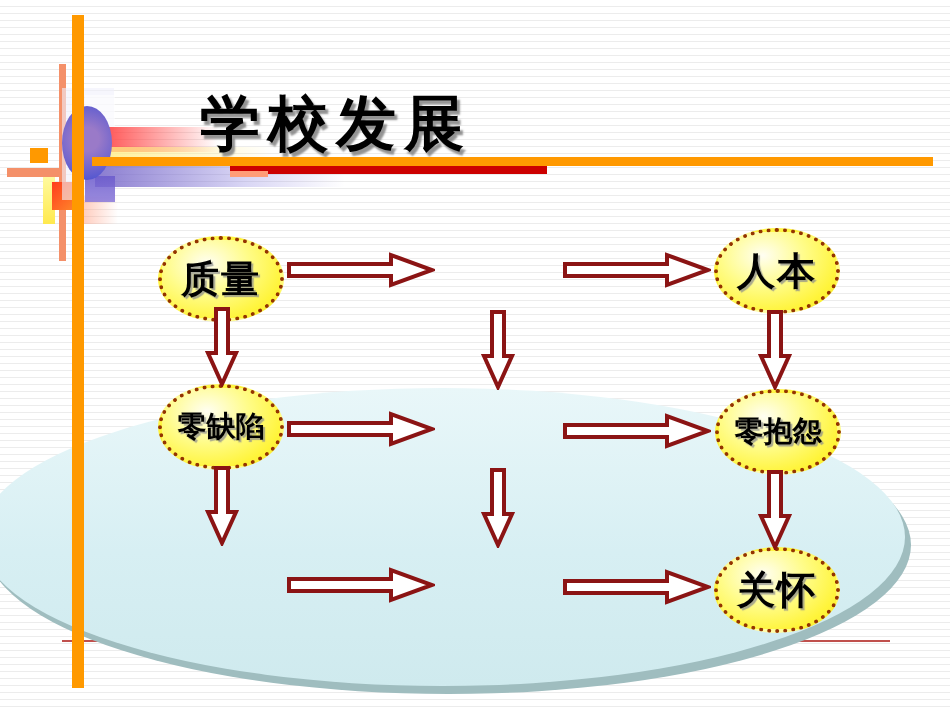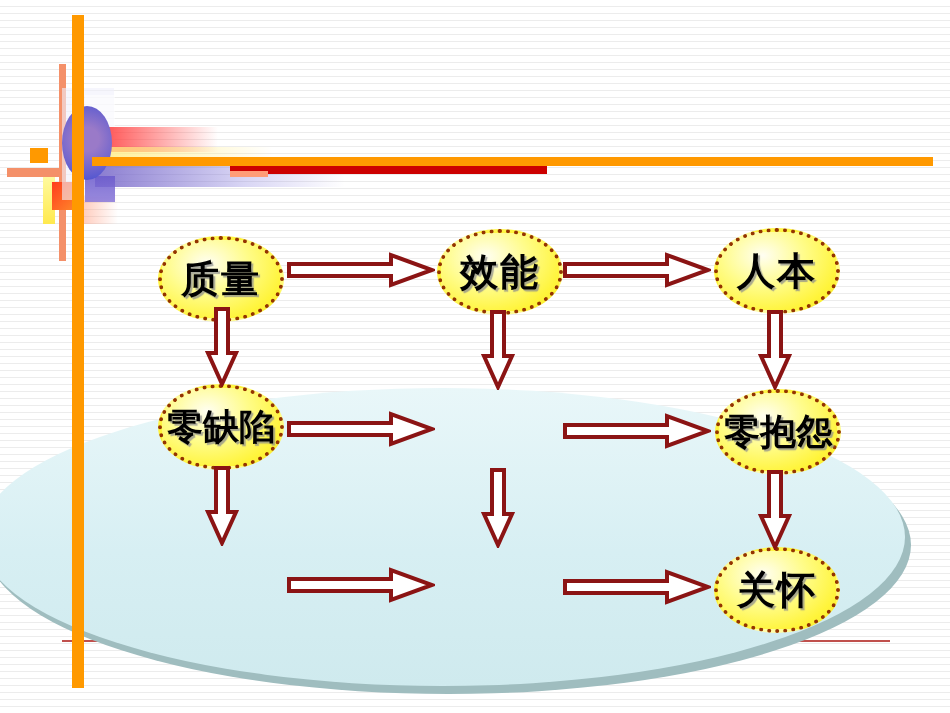--- a/index.html
+++ b/index.html
@@ -56,21 +56,21 @@
   
   .node {
     position:absolute; width:118px; height:78px; border-radius:50%;
     border:4px dotted var(--node-border-brown);
     background:radial-gradient(ellipse at 38% 30%, #fffef2 0%, #fffc8a 40%, #fff43a 75%, #f3e72b 100%);
     display:flex; align-items:center; justify-content:center;
     font-weight:bold; color:#000;
     text-shadow:2px 2px 1px rgba(140,140,140,.75);
   }
   .node.big   { font-size:38px; letter-spacing:2px; }
-  .node.small { font-size:36px; letter-spacing:0px;text-align:right; }
+  .node.small { font-size:29px; letter-spacing:0px;text-align:right; }
   .n-r0c0 { left:158px; top:236px; } .n-r0c1 { left:437px; top:229px; } .n-r0c2 { left:714px; top:228px; }
   .n-r1c0 { left:158px; top:384px; } .n-r1c1 { left:437px; top:387px; } .n-r1c2 { left:715px; top:389px; }
   .n-r2c0 { left:159px; top:540px; } .n-r2c1 { left:437px; top:542px; } .n-r2c2 { left:714px; top:547px; }
 
   
   .arrow { position:absolute; }
   .arrow polygon { fill:#ffffff; stroke:var(--arrow-red); stroke-width:4; stroke-linejoin:miter; }
   .ha { width:148px; height:36px; }
   .va { width:34px;  height:80px; }
   .ha-r0a { left:287px; top:252px; } .ha-r0b { left:563px; top:252px; }
@@ -97,27 +97,27 @@
   <div class="abs d-white-rect"></div>
   <div class="abs d-white-rect2"></div>
   <div class="abs d-hbar-redgrad"></div>
   <div class="abs d-hbar-yelgrad"></div>
   <div class="abs d-hbar-purgrad"></div>
   <div class="abs d-block-blue"></div>
   <div class="abs d-ellipse-blue"></div>
   <div class="abs d-vbar-orange"></div>
 
   <div class="abs title-wrap">
+    <span class="title-main">学校发展</span>
   </div>
   <div class="abs hline-orange"></div>
   <div class="abs hline-red"></div>
   <div class="abs hline-salmon"></div>
 
   <div class="node big n-r0c0">质量</div>
-  <div class="node big n-r0c1">效能</div>
   <div class="node big n-r0c2">人本</div>
   <div class="node small n-r1c0">零缺陷</div>
   <div class="node small n-r1c2">零抱怨</div>
   <div class="node big n-r2c2">关怀</div>
 
   <svg class="arrow ha ha-r0a" viewBox="0 0 148 36">
       <polygon points="2,12 104,12 104,3 145,18 104,33 104,24 2,24"></polygon>
     </svg>
   <svg class="arrow ha ha-r0b" viewBox="0 0 148 36">
       <polygon points="2,12 104,12 104,3 145,18 104,33 104,24 2,24"></polygon>

